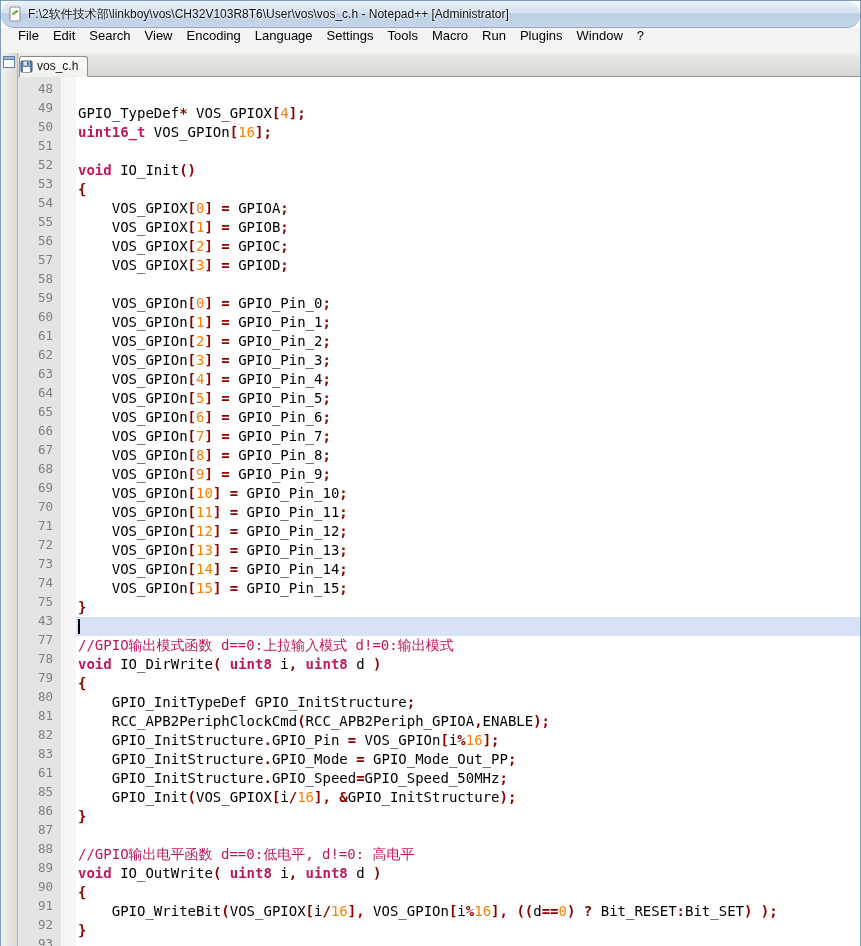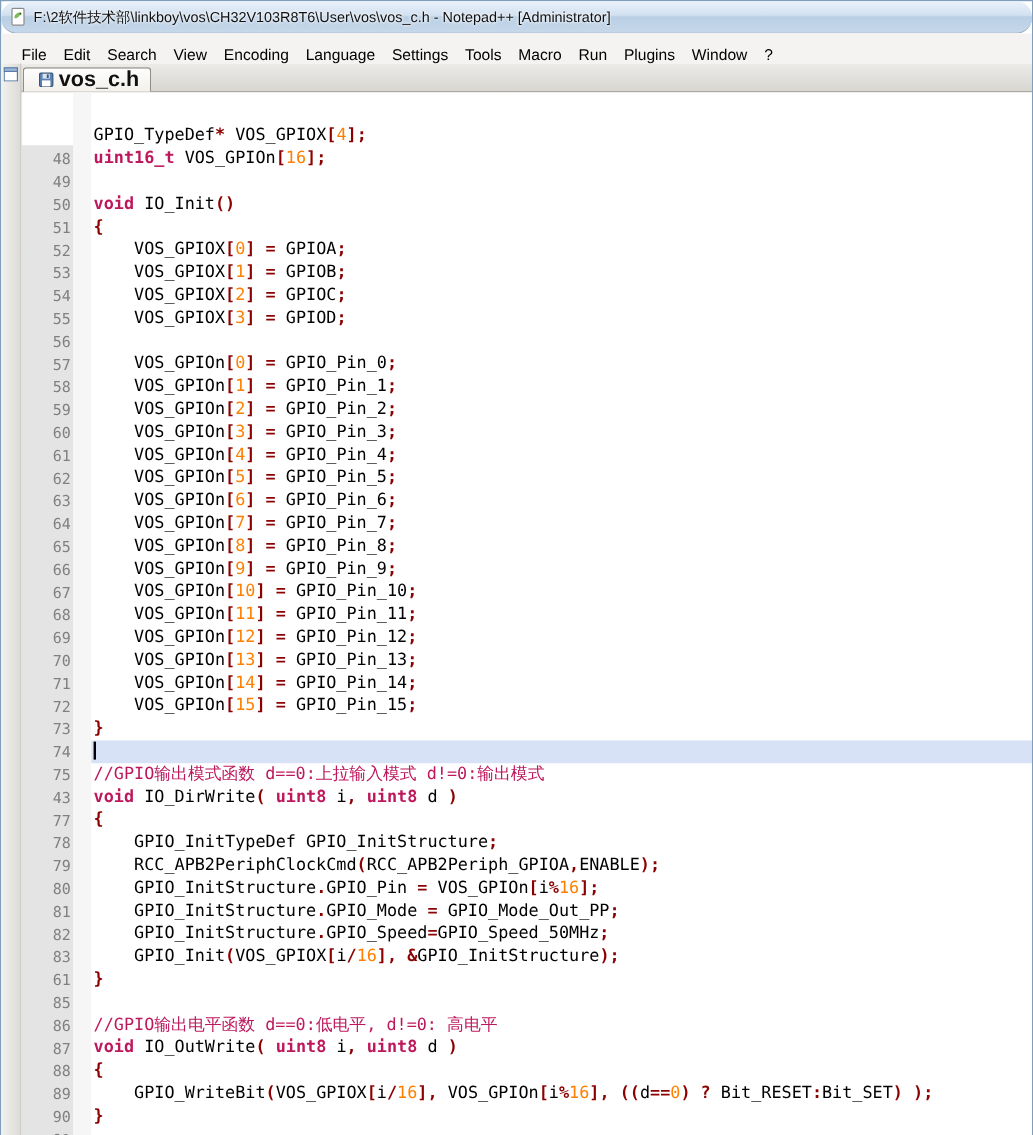--- a/index.html
+++ b/index.html
@@ -6,37 +6,37 @@
   html,body{width:861px;height:946px;overflow:hidden;}
   body{font-family:"Liberation Sans",sans-serif;background:#fff;}
   .window{width:861px;height:946px;display:flex;flex-direction:column;border-left:1px solid #7f9dbd;border-right:1px solid #7f9dbd;border-top:1px solid #7f9dbd;}
   
   .titlebar{height:27px;flex:none;display:flex;align-items:center;gap:5px;padding:0 6px;
     background:linear-gradient(#eaf2fb,#d2e0f0 45%,#b9cfe5 50%,#c6d8ea);
     border-bottom:1px solid #93a8c0;border-radius:13px;}
   .titlebar-text{font-size:12px;color:#101010;white-space:nowrap;overflow:hidden;
     text-shadow:0 0 3px #fff,0 0 3px #fff;}
   
-  .menubar{height:25px;flex:none;display:flex;align-items:flex-end;background:#f4f3f1;padding-left:10px;}
+  .menubar{height:25px;flex:none;display:flex;align-items:flex-start;background:#f4f3f1;padding-left:10px;}
   .menu-item{display:flex;align-items:center;padding:0 7px;font-size:13px;color:#000;cursor:default;}
   
   .main{flex:1;display:flex;min-height:0;}
   .dockstrip{width:17px;flex:none;background:linear-gradient(to right,#f1f1ef,#dcdbd7);
     border-right:1px solid #b6b4af;display:flex;flex-direction:column;align-items:center;padding-top:3px;}
   .rightcol{flex:1;display:flex;flex-direction:column;min-width:0;}
   .tabbar{height:24px;flex:none;background:linear-gradient(#edebe8,#d8d6d1);
     border-bottom:1px solid #99968e;display:flex;align-items:flex-end;padding-left:1px;}
   .tab{height:21px;margin-bottom:-1px;display:flex;align-items:center;gap:4px;
-    padding:0 9px 1px 12px;background:linear-gradient(#fefefd,#f3f1ec);
+    padding:0 9px 1px 0;background:linear-gradient(#fefefd,#f3f1ec);
     border:1px solid #8f8d87;border-bottom:1px solid #f3f1ec;border-radius:3px 3px 0 0;
-    font-size:18px;font-weight:bold;color:#111;cursor:default;}
+    font-size:12px;font-weight:normal;color:#111;cursor:default;}
   
   .editor{flex:1;display:flex;min-height:0;background:#fff;}
-  .gutter{width:43px;flex:none;background:#e4e4e4;padding:2px 2px 0 0;text-align:right;
-    font:12.5px/19px "DejaVu Sans Mono",monospace;color:#808080;overflow:hidden;margin-top:44px;}
+  .gutter{width:43px;flex:none;background:#e4e4e4;padding:2px 8px 0 0;text-align:right;
+    font:12.5px/19px "DejaVu Sans Mono",monospace;color:#808080;overflow:hidden;}
   .ln{height:19px;}
   .foldmargin{width:15px;flex:none;background:#f6f6f6;}
   .codecol{flex:1;min-width:0;padding-top:8px;font:14px/19px "DejaVu Sans Mono",monospace;overflow:hidden;}
   .code-line{height:19px;white-space:pre;padding-left:2px;}
   .code-line.current{background:#d7e2f7;}
   .tk-p{color:#000000;}
   .tk-k{color:#be185d;font-weight:bold;}
   .tk-n{color:#ff8000;}
   .tk-o{color:#8b0000;font-weight:bold;}
   .tk-c{color:#be185d;}

